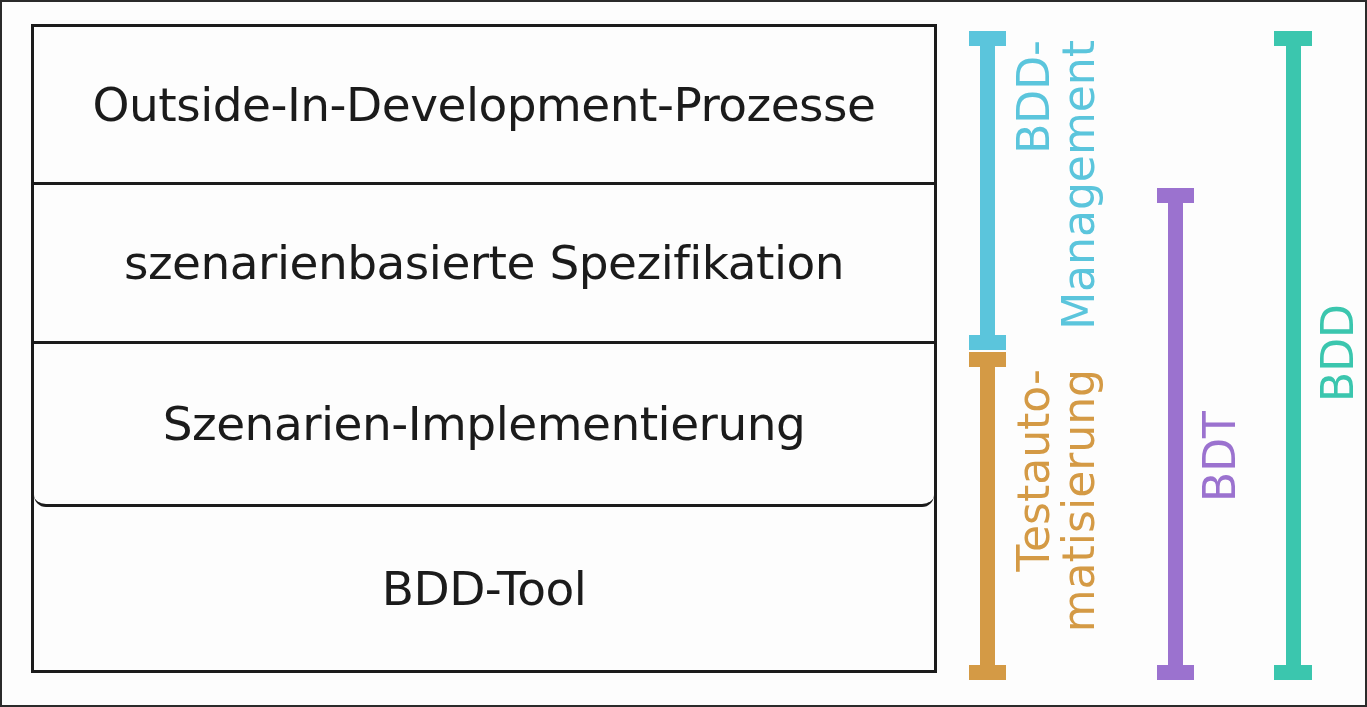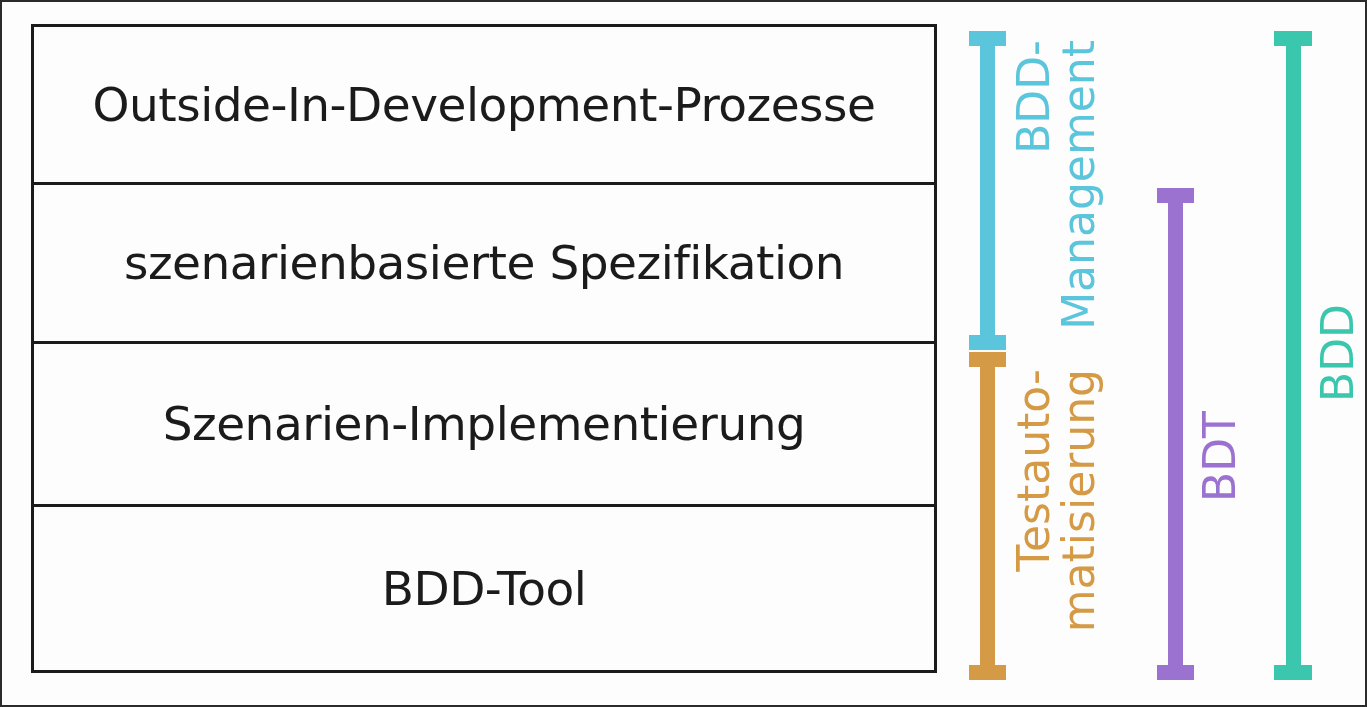--- a/index.html
+++ b/index.html
@@ -38,21 +38,21 @@
     display: flex;
     align-items: center;
     justify-content: center;
     background: #fdfdfd;
     border-bottom: 3px solid #1b1b1b;
     overflow: hidden;
   }
   .layer-row:last-child { border-bottom: none; }
   .layer-row.r0 { height: 159px; }
   .layer-row.r1 { height: 161px; align-items: center; }
-  .layer-row.r2 { height: 164px; }
+  .layer-row.r2 { height: 164px; border-radius: 12px; }
   .layer-row.r3 { height: 165px; }
 
   .layer-label {
     font-size: 47px;
     line-height: 1;
     color: #1b1b1b;
     white-space: nowrap;
     letter-spacing: -0.5px;
     font-weight: 400;
   }

